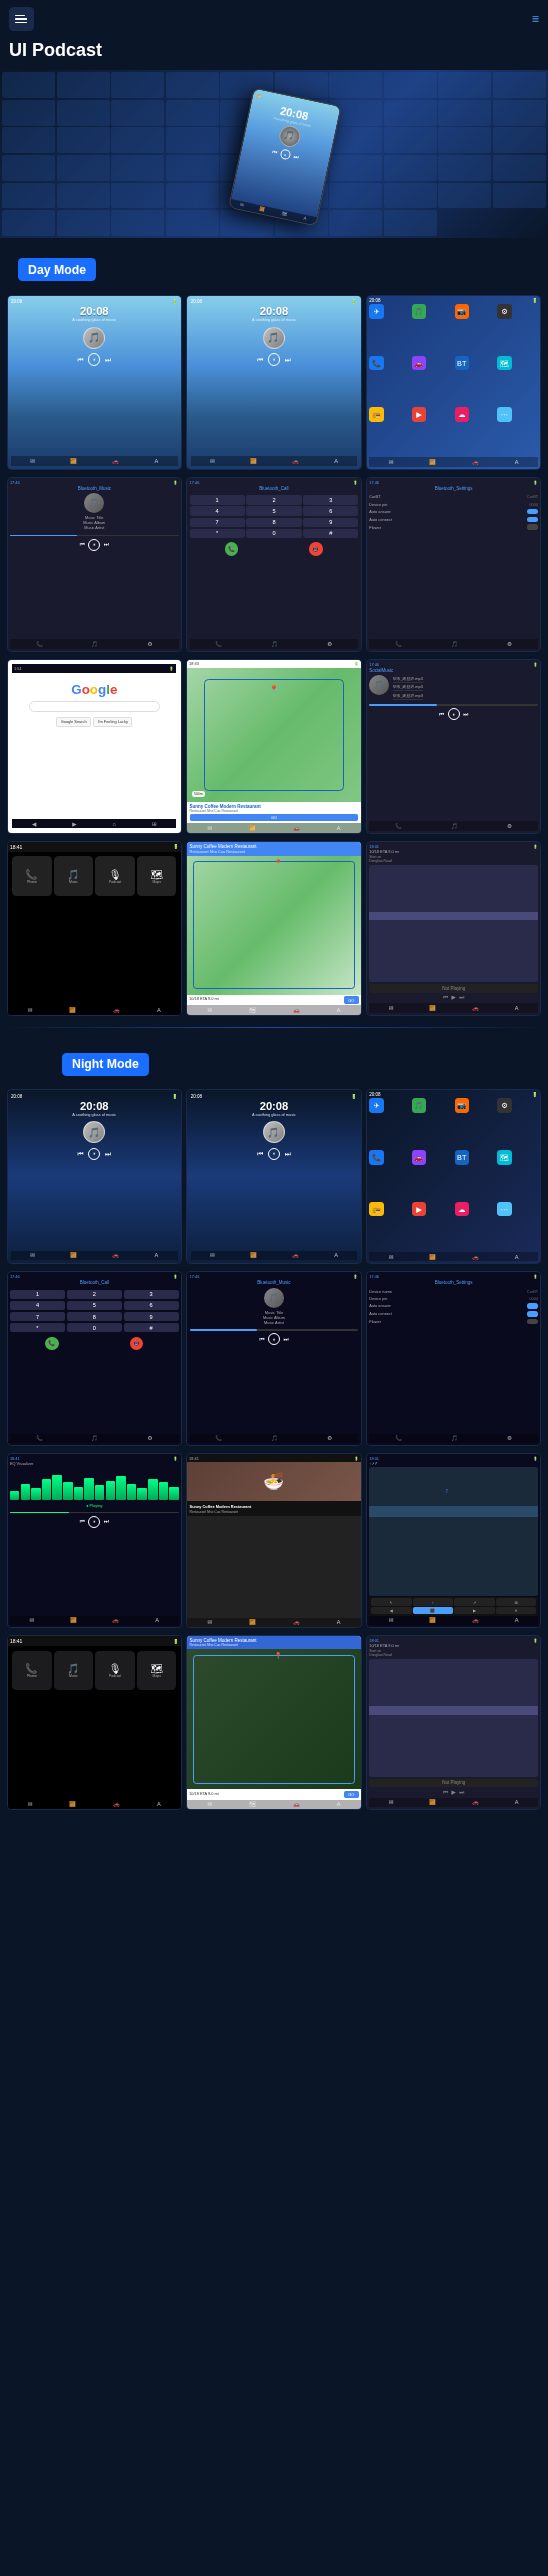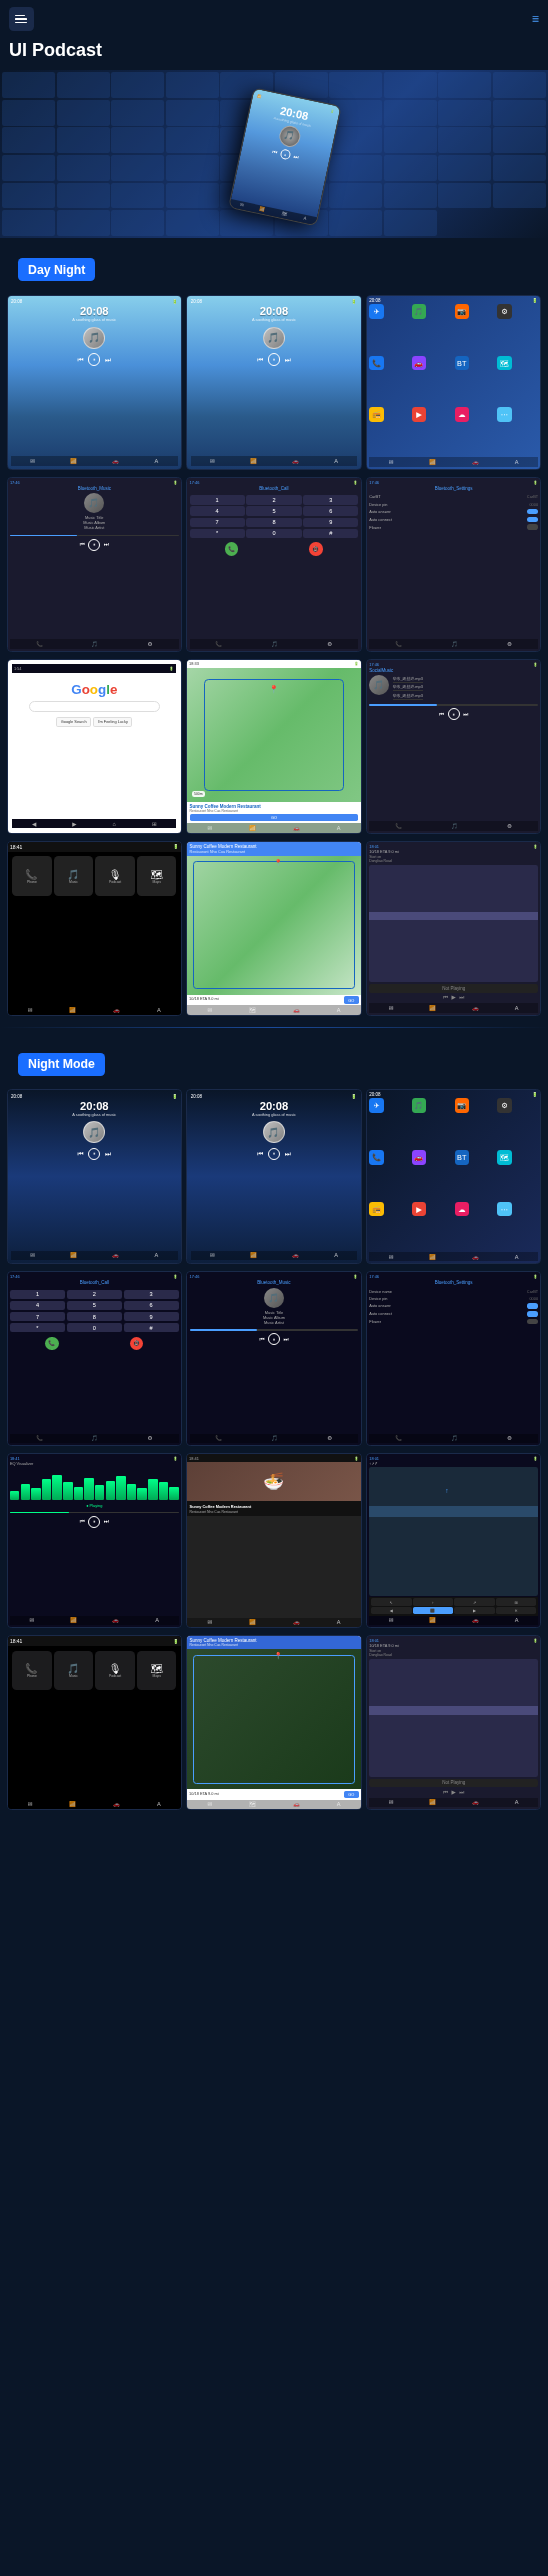--- a/index.html
+++ b/index.html
@@ -778,21 +778,21 @@
         <span class="t-b-icon">✉</span>
         <span class="t-b-icon">📶</span>
         <span class="t-b-icon">🗺</span>
         <span class="t-b-icon">A</span>
       </div>
     </div>
   </div>
 </div>
 
 <div style="padding: 9px 9px 4.5px;">
-  <span class="mode-label">Day Night</span>
+  <span class="mode-label">Day Mode</span>
 </div>
 
 <div class="screenshots-grid">
 
   <div class="screenshot-card">
     <div class="screen-wrapper">
       <div class="screen-inner">
         <div class="screen-full screen-music-day">
           <div class="screen-status">
             <span>20:08</span>
@@ -1182,21 +1182,21 @@
             <span class="bottom-icon">A</span>
           </div>
         </div>
       </div>
     </div>
   </div>
 </div>
 
 <div class="section-sep"></div>
 
-<div style="padding: 9px 9px 4.5px;">
+<div style="padding: 9px 9px 4.5px; margin-left: 44px;">
   <span class="mode-label">Night Mode</span>
 </div>
 
 <div class="screenshots-grid">
 
   <div class="screenshot-card">
     <div class="screen-wrapper">
       <div class="screen-inner">
         <div class="screen-full screen-music-night">
           <div class="screen-status">

